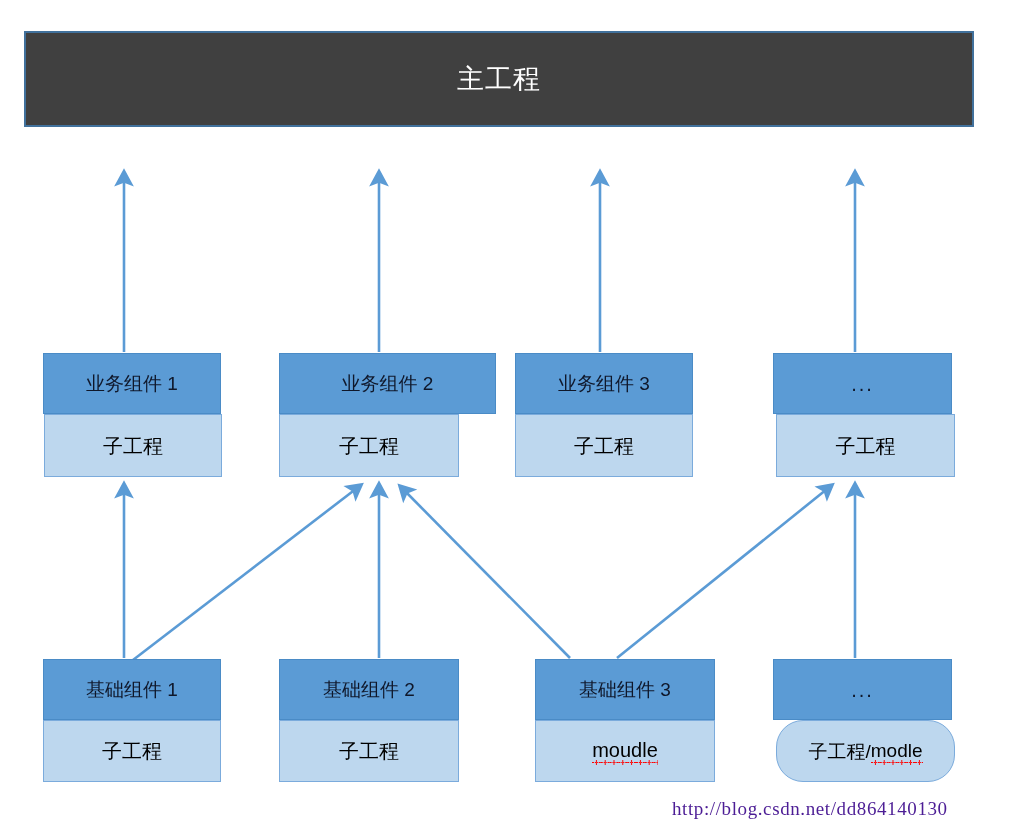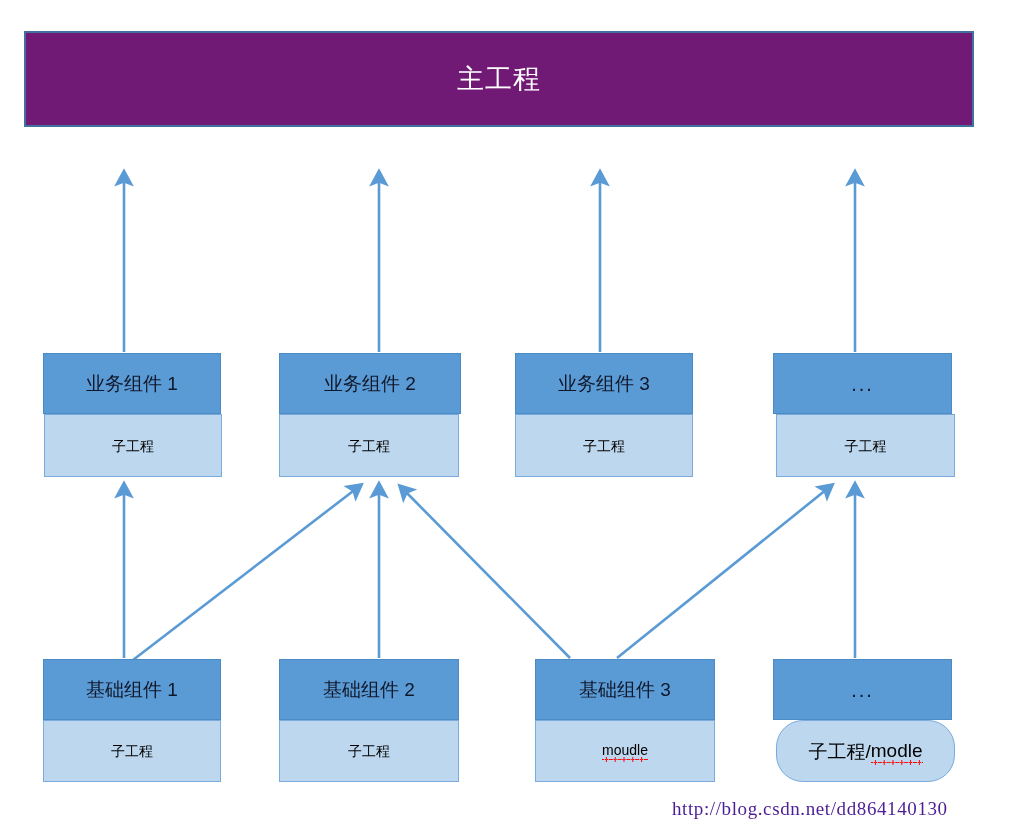--- a/index.html
+++ b/index.html
@@ -26,21 +26,21 @@
     pointer-events: none;
   }
 
   
   .main-bar {
     position: absolute;
     left: 24px;
     top: 31px;
     width: 950px;
     height: 96px;
-    background: #701a75;
+    background: #404040;
     border: 2px solid #41719C;
     box-sizing: border-box;
     display: flex;
     align-items: center;
     justify-content: center;
   }
   .main-bar-label {
     color: #ffffff;
     font-size: 27px;
     letter-spacing: 1px;
@@ -67,21 +67,21 @@
   }
   .comp-body {
     position: absolute;
     background: #BDD7EE;
     border: 1px solid #7BABDC;
     box-sizing: border-box;
     display: flex;
     align-items: center;
     justify-content: center;
     color: #000000;
-    font-size: 14px;
+    font-size: 20px;
     line-height: 1;
   }
   .comp-head .dots {
     font-size: 20px;
     letter-spacing: 2px;
   }
 
   
   .squiggle {
     position: relative;
@@ -149,21 +149,21 @@
   <div class="comp-box" style="left:43px; top:353px; width:178px; height:124px;">
     <div class="comp-head" style="width:178px; height:61px;">
       <span>业务组件 1</span>
     </div>
     <div class="comp-body" style="left:1px; top:61px; width:178px; height:63px;">
       <span>子工程</span>
     </div>
   </div>
 
   <div class="comp-box" style="left:279px; top:353px; width:180px; height:124px;">
-    <div class="comp-head" style="width:182px; height:61px;">
+    <div class="comp-head" style="width:217px; height:61px;">
       <span>业务组件 2</span>
     </div>
     <div class="comp-body" style="left:0px; top:61px; width:180px; height:63px;">
       <span>子工程</span>
     </div>
   </div>
 
   <div class="comp-box" style="left:515px; top:353px; width:178px; height:92px;border-radius:20px;">
     <div class="comp-head" style="width:178px; height:61px;">
       <span>业务组件 3</span>

